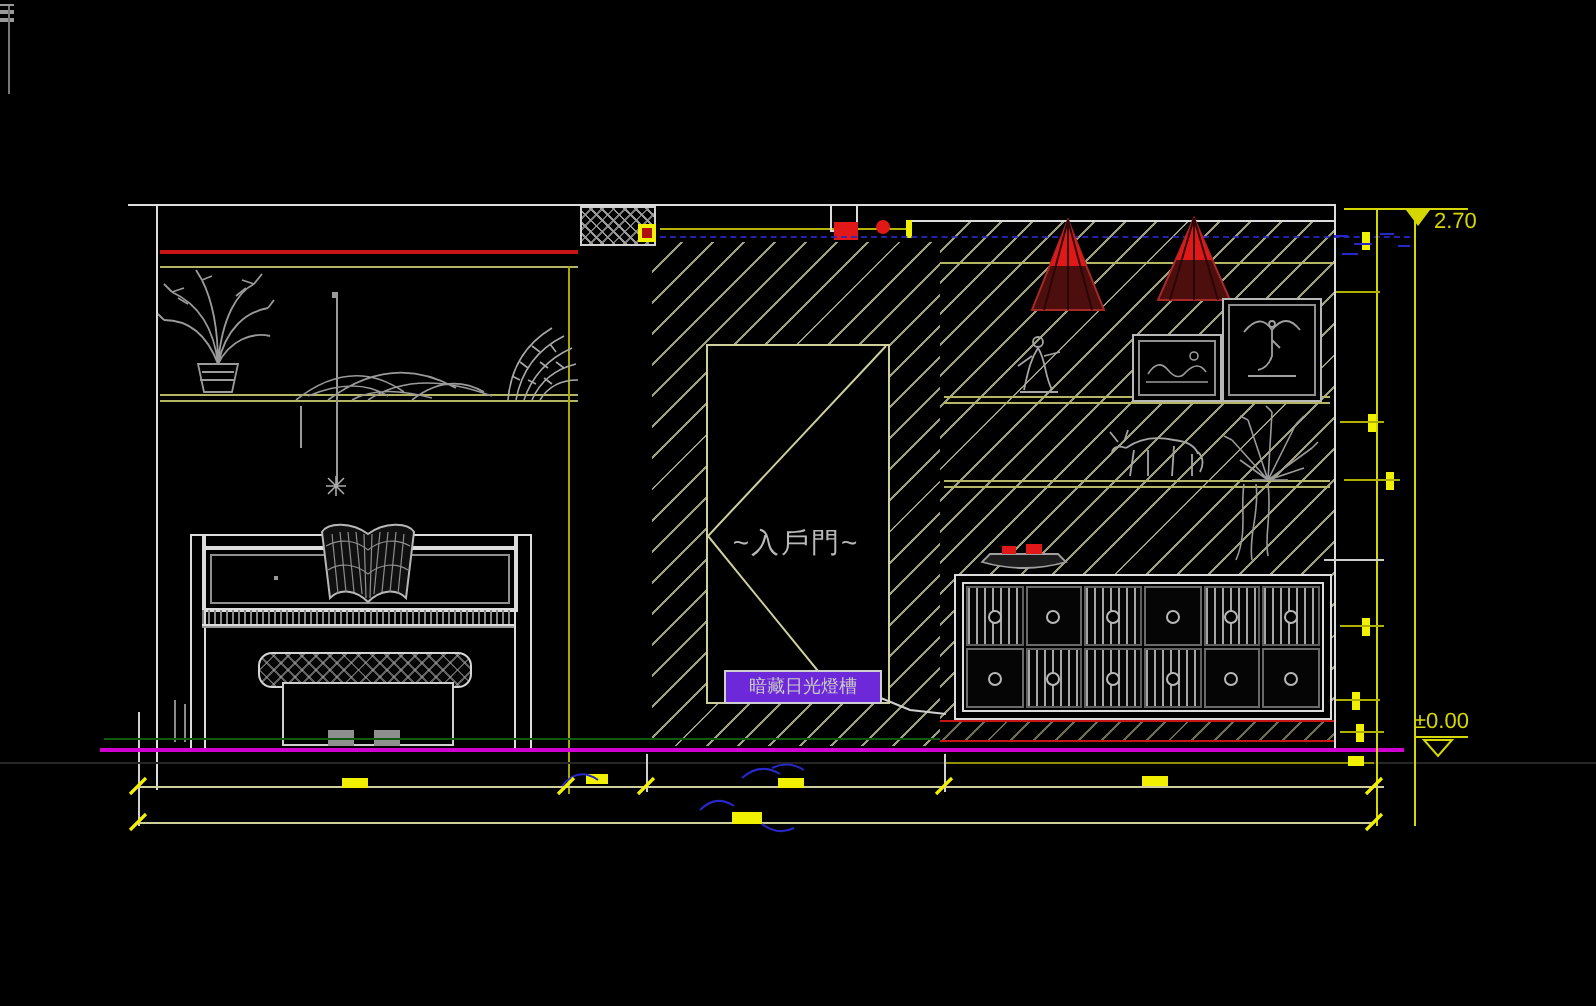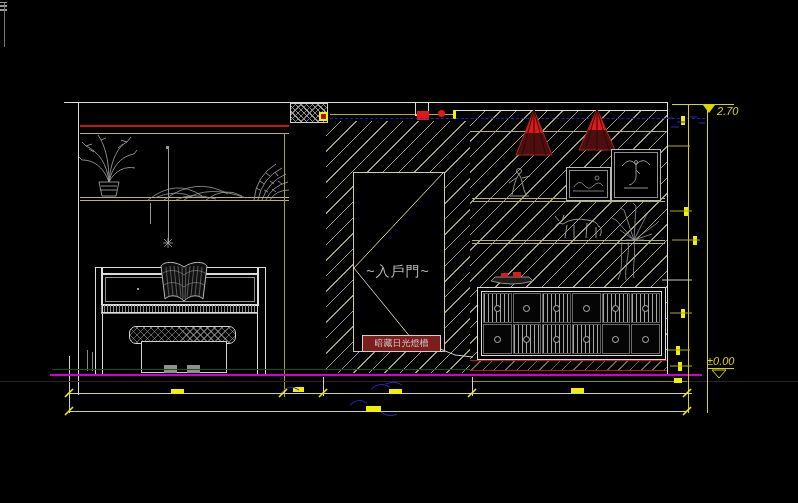--- a/index.html
+++ b/index.html
@@ -12,21 +12,21 @@
       font-family:"Liberation Sans",sans-serif;}
   .a{position:absolute;}
   .h{position:absolute;height:1px;background:var(--c-line);}
   .v{position:absolute;width:1px;background:var(--c-line);}
   .hatch{background-image:repeating-linear-gradient(135deg,transparent 0 10px,rgba(200,200,150,.8) 10px 11px);}
   .xhatch{background-image:repeating-linear-gradient(45deg,transparent 0 3px,#9a9a9a 3px 4px),
                            repeating-linear-gradient(135deg,transparent 0 3px,#7a7a7a 3px 4px);}
   .crosspat{background-image:repeating-linear-gradient(45deg,rgba(170,170,170,.55) 0 1px,transparent 1px 5px),
                              repeating-linear-gradient(135deg,rgba(170,170,170,.55) 0 1px,transparent 1px 5px);}
   .blob{position:absolute;background:var(--c-dimtext);}
-  .cadtext{color:var(--c-dim);font-style:italic;font-size:11px;line-height:11px;white-space:nowrap;}
+  .cadtext{color:var(--c-dim);font-size:11px;line-height:11px;white-space:nowrap;}
   .cjk{color:#c9c9c9;font-size:9px;line-height:13px;text-align:center;white-space:nowrap;
        font-family:"Liberation Sans",sans-serif;}
   .frame{position:absolute;background:#000;border:1px solid #b8b8b8;}
   .frame .inner{position:absolute;inset:2px;border:1px solid #8f8f8f;}
   .cab-grid{position:absolute;inset:1px;display:grid;grid-template-columns:repeat(6,1fr);
             grid-template-rows:repeat(2,1fr);gap:1px;}
   .panel{position:relative;display:flex;align-items:center;justify-content:center;}
   .panel.striped{background-color:#060606;border:1px solid #5e5e5e;
      background-image:repeating-linear-gradient(90deg,rgba(175,175,175,.95) 0 1px,transparent 1px 4px);}
   .panel.dark{background:#050505;border:1px solid #6a6a6a;}
@@ -259,21 +259,21 @@
     <g stroke="var(--c-dimtext)" stroke-width="1.6">
       <path d="M65,397 L73,389 M279,397 L287,389 M319,397 L327,389 M468,397 L476,389 M683,397 L691,389 M65,415 L73,407 M683,415 L691,407"></path>
     </g>
     <g stroke="#b0b000" stroke-width="1">
       <path d="M668,146 H690 M670,211 H692 M672,240 H700 M670,313 H692 M668,350 H690 M670,366 H692"></path>
     </g>
     <path d="M662,280 H692" stroke="#cccccc" stroke-width="1"></path>
   </svg>
 
   <div class="a cjk" style="left:358px;top:265px;width:80px;font-size:14px;color:#b9b9b9;letter-spacing:1px;">~入戶門~</div>
-  <div class="a" style="left:362px;top:335px;width:77px;height:15px;border:1px solid #cfcfcf;background:#7f1d1d;">
+  <div class="a" style="left:362px;top:335px;width:77px;height:15px;border:1px solid #cfcfcf;background:#6d28d9;">
     <div class="cjk" style="width:100%;height:100%;line-height:14px;">暗藏日光燈槽</div>
   </div>
 
   <svg class="a" style="left:702px;top:104px;" width="14" height="10" viewBox="0 0 14 10">
     <polygon points="1,1 13,1 7,9" fill="var(--c-dim)"></polygon>
   </svg>
   <div class="a cadtext" style="left:717px;top:106px;">2.70</div>
 
   <div class="a cadtext" style="left:707px;top:356px;border-bottom:1px solid var(--c-dim);padding-bottom:1px;">±0.00</div>
   <svg class="a" style="left:711px;top:369px;" width="16" height="10" viewBox="0 0 16 10">

